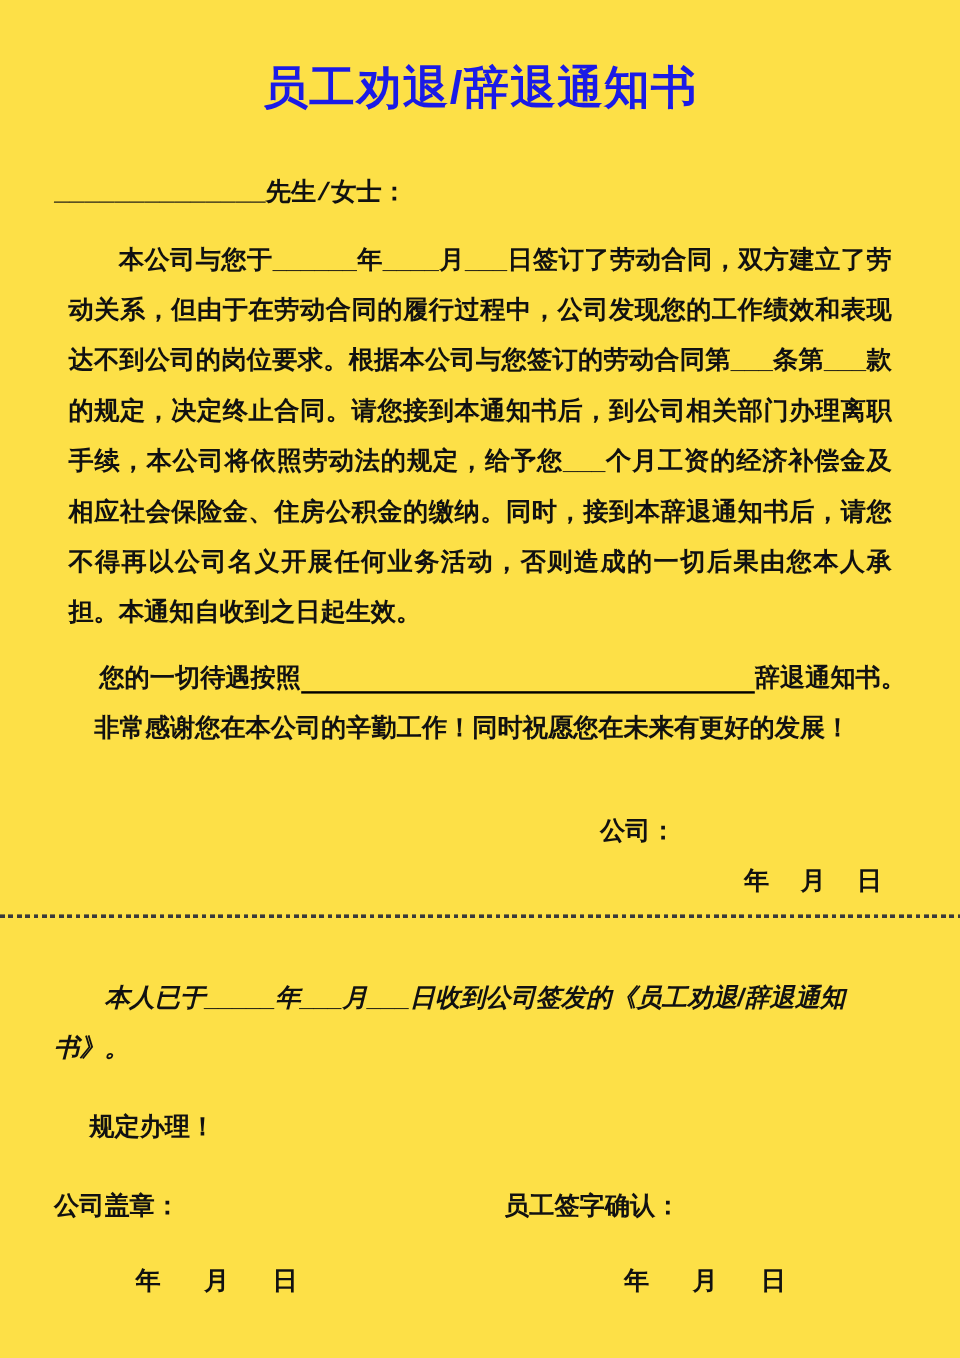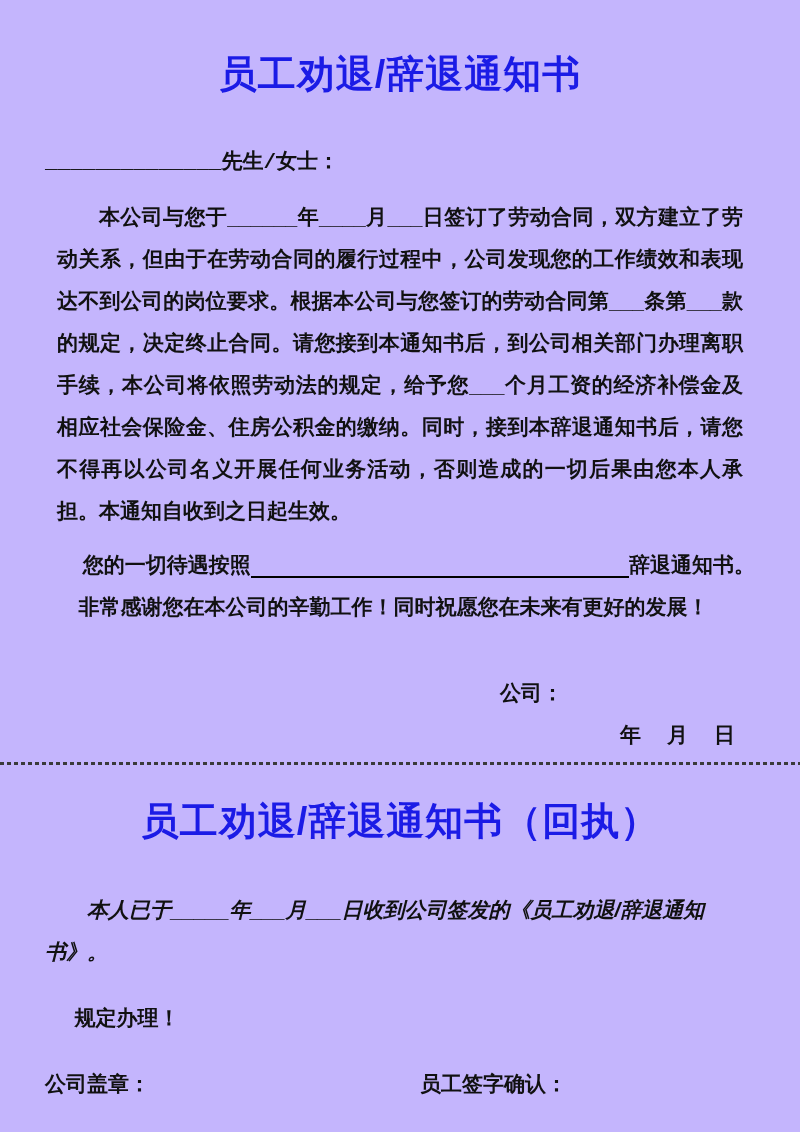--- a/index.html
+++ b/index.html
@@ -2,21 +2,21 @@
 <html><head>
 <meta charset="utf-8">
 <style>
   * { box-sizing: border-box; }
   html, body { margin: 0; padding: 0; background: #ffffff; }
   .page {
     position: relative;
     width: 800px;
     height: 1132px;
     margin: 0 auto;
-    background: #c4b5fd;
+    background: #fde047;
     font-family: "Liberation Sans", "DejaVu Sans", sans-serif;
     font-weight: 700;
     color: #111111;
     overflow: hidden;
   }
   .inner { padding: 0 45px; }
 
   .doc-title {
     margin: 52px 0 0 0;
     text-align: center;
@@ -143,21 +143,20 @@
       <span>月</span>
       <span>日</span>
     </div>
 
   </section>
 
   <div class="divider"></div>
 
   <section class="inner">
 
-    <h1 class="receipt-title" style="color: rgb(27, 27, 230);">员工劝退/辞退通知书（回执）</h1>
 
     <p class="receipt-line1">本人已于_____年___月___日收到公司签发的《员工劝退/辞退通知书》。</p>
 
     <p class="receipt-line2">规定办理！</p>
 
     <div class="columns">
 
       <div class="col left">
         <div class="col-label">公司盖章：</div>
         <div class="date-row">

